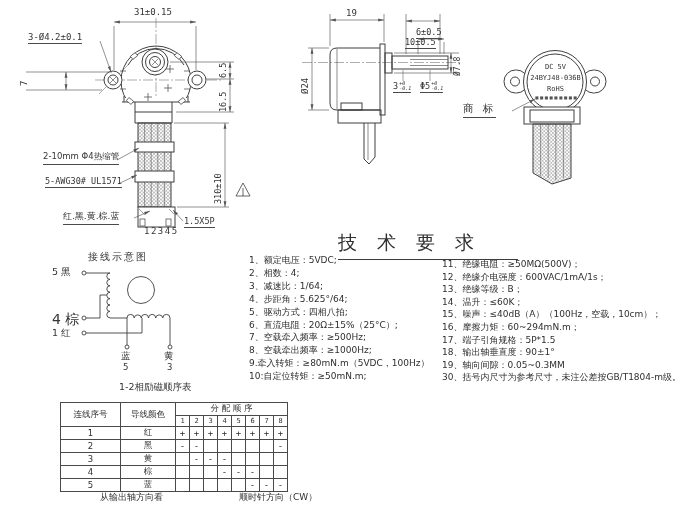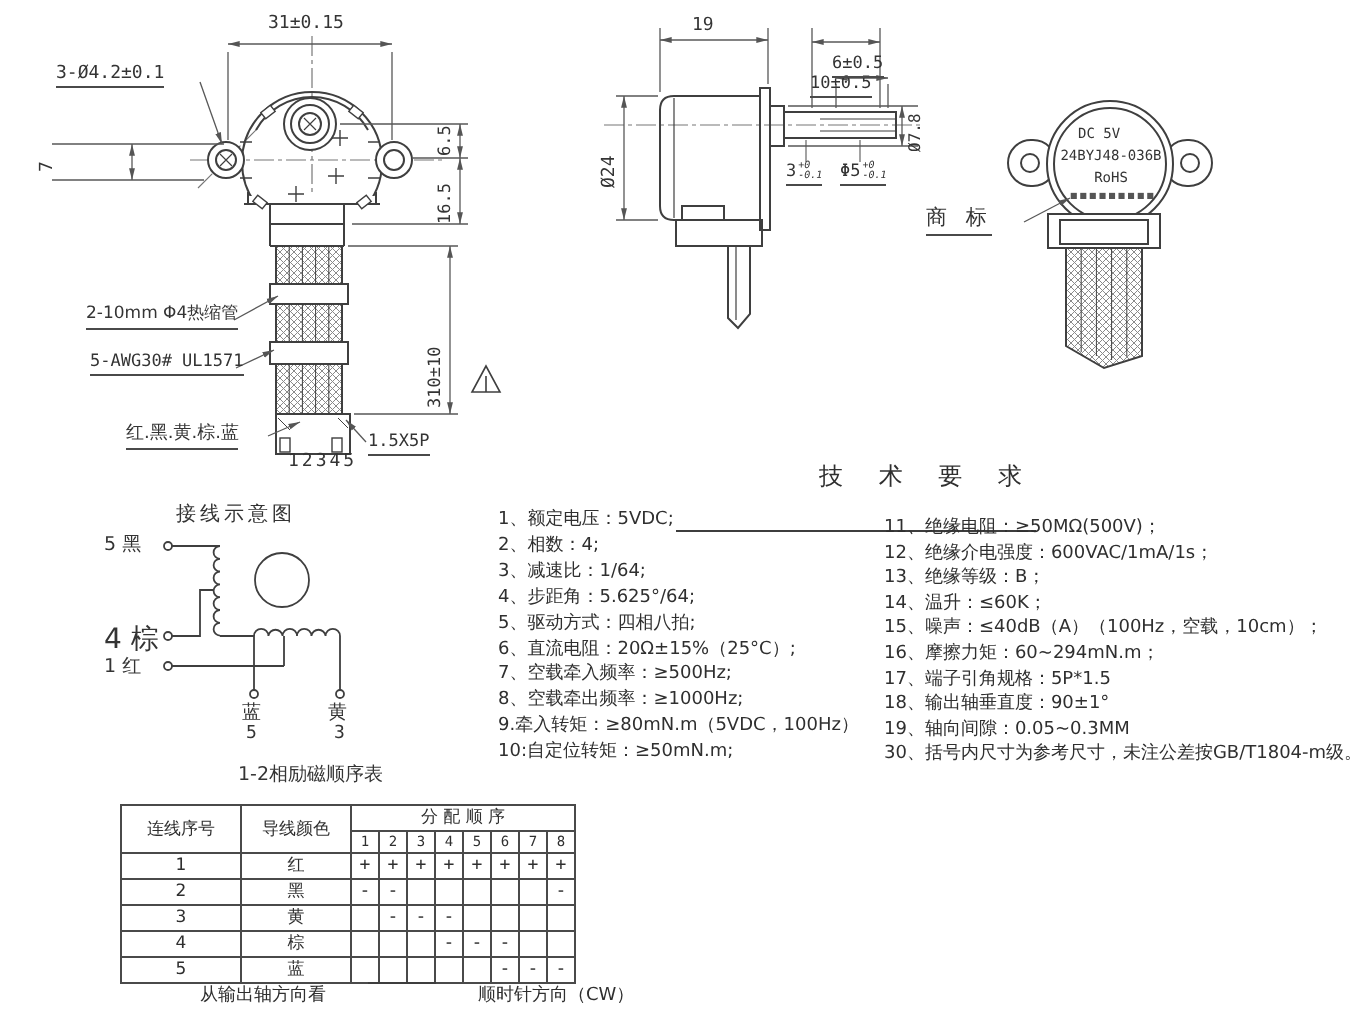--- a/index.html
+++ b/index.html
@@ -16,23 +16,23 @@
   .tech-col{position:absolute;font-size:9px;line-height:12.9px;color:#2f2f2f;}
   .tech-col div{white-space:nowrap;}
   #seq-table{position:absolute;left:60px;top:402px;border-collapse:collapse;table-layout:fixed;}
   #seq-table td{border:1px solid #4a4a4a;text-align:center;vertical-align:middle;
                 font-size:8.5px;color:#2f2f2f;padding:0;overflow:hidden;}
   #seq-table td.step{font-size:7px;font-family:"DejaVu Sans Mono",monospace;}
   #seq-table td.sgn{font-size:9px;font-family:"DejaVu Sans Mono",monospace;}
   .footer{position:absolute;left:100px;top:491px;display:flex;align-items:flex-start;gap:21px;
           font-size:9px;color:#2f2f2f;}
   .dashline{display:inline-block;width:34px;height:0;border-top:1.2px solid #3d3d3d;}
-  .title-tech{position:absolute;left:338px;top:230px;width:180px;text-align:right;
-              font-size:12px;letter-spacing:7px;color:#2f2f2f;border-bottom:1.3px solid #3d3d3d;
-              padding-bottom:18px;}
+  .title-tech{position:absolute;left:338px;top:230px;width:180px;text-align:left;
+              font-size:19px;letter-spacing:7px;color:#2f2f2f;border-bottom:1.3px solid #3d3d3d;
+              padding-bottom:3px;}
 </style>
 </head>
 <body>
 <div id="app">
 
 <svg id="art" width="686" height="512" viewBox="0 0 686 512">
   <defs>
     <marker id="ar" viewBox="0 0 12 8" refX="12" refY="4" markerWidth="9" markerHeight="6" orient="auto-start-reverse">
           <path d="M0,1 L12,4 L0,7 Z" fill="#555"></path>
         </marker>
@@ -191,21 +191,21 @@
       </span>
     </span>
 <span class="t tol ul" style="left:420px;top:81px;">
       <span>Φ5</span>
       <span class="stack">
         <i>+0</i>
         <i>-0.1</i>
       </span>
     </span>
 
-<span class="t mono" style="left:539px;top:63px;width:33px;text-align:left;font-size:7px;">DC 5V</span>
+<span class="t mono" style="left:539px;top:63px;width:33px;text-align:center;font-size:7px;">DC 5V</span>
 <span class="t mono" style="left:526px;top:74px;width:59px;text-align:center;font-size:7px;">24BYJ48-036B</span>
 <span class="t mono" style="left:543px;top:85px;width:25px;text-align:center;font-size:7px;">RoHS</span>
 <span class="t" style="left:535px;top:95px;font-size:4px;letter-spacing:1px;color:#555;">■■■■■■■■■</span>
 <span class="t cjk ul" style="left:463px;top:102px;font-size:10.5px;letter-spacing:3px;">商 标</span>
 
 <div class="title-tech cjk">技 术 要 求</div>
 <div class="tech-col cjk" style="left:249px;top:254px;width:195px;">
   <div>1、额定电压：5VDC;</div>
   <div>2、相数：4;</div>
   <div>3、减速比：1/64;</div>

